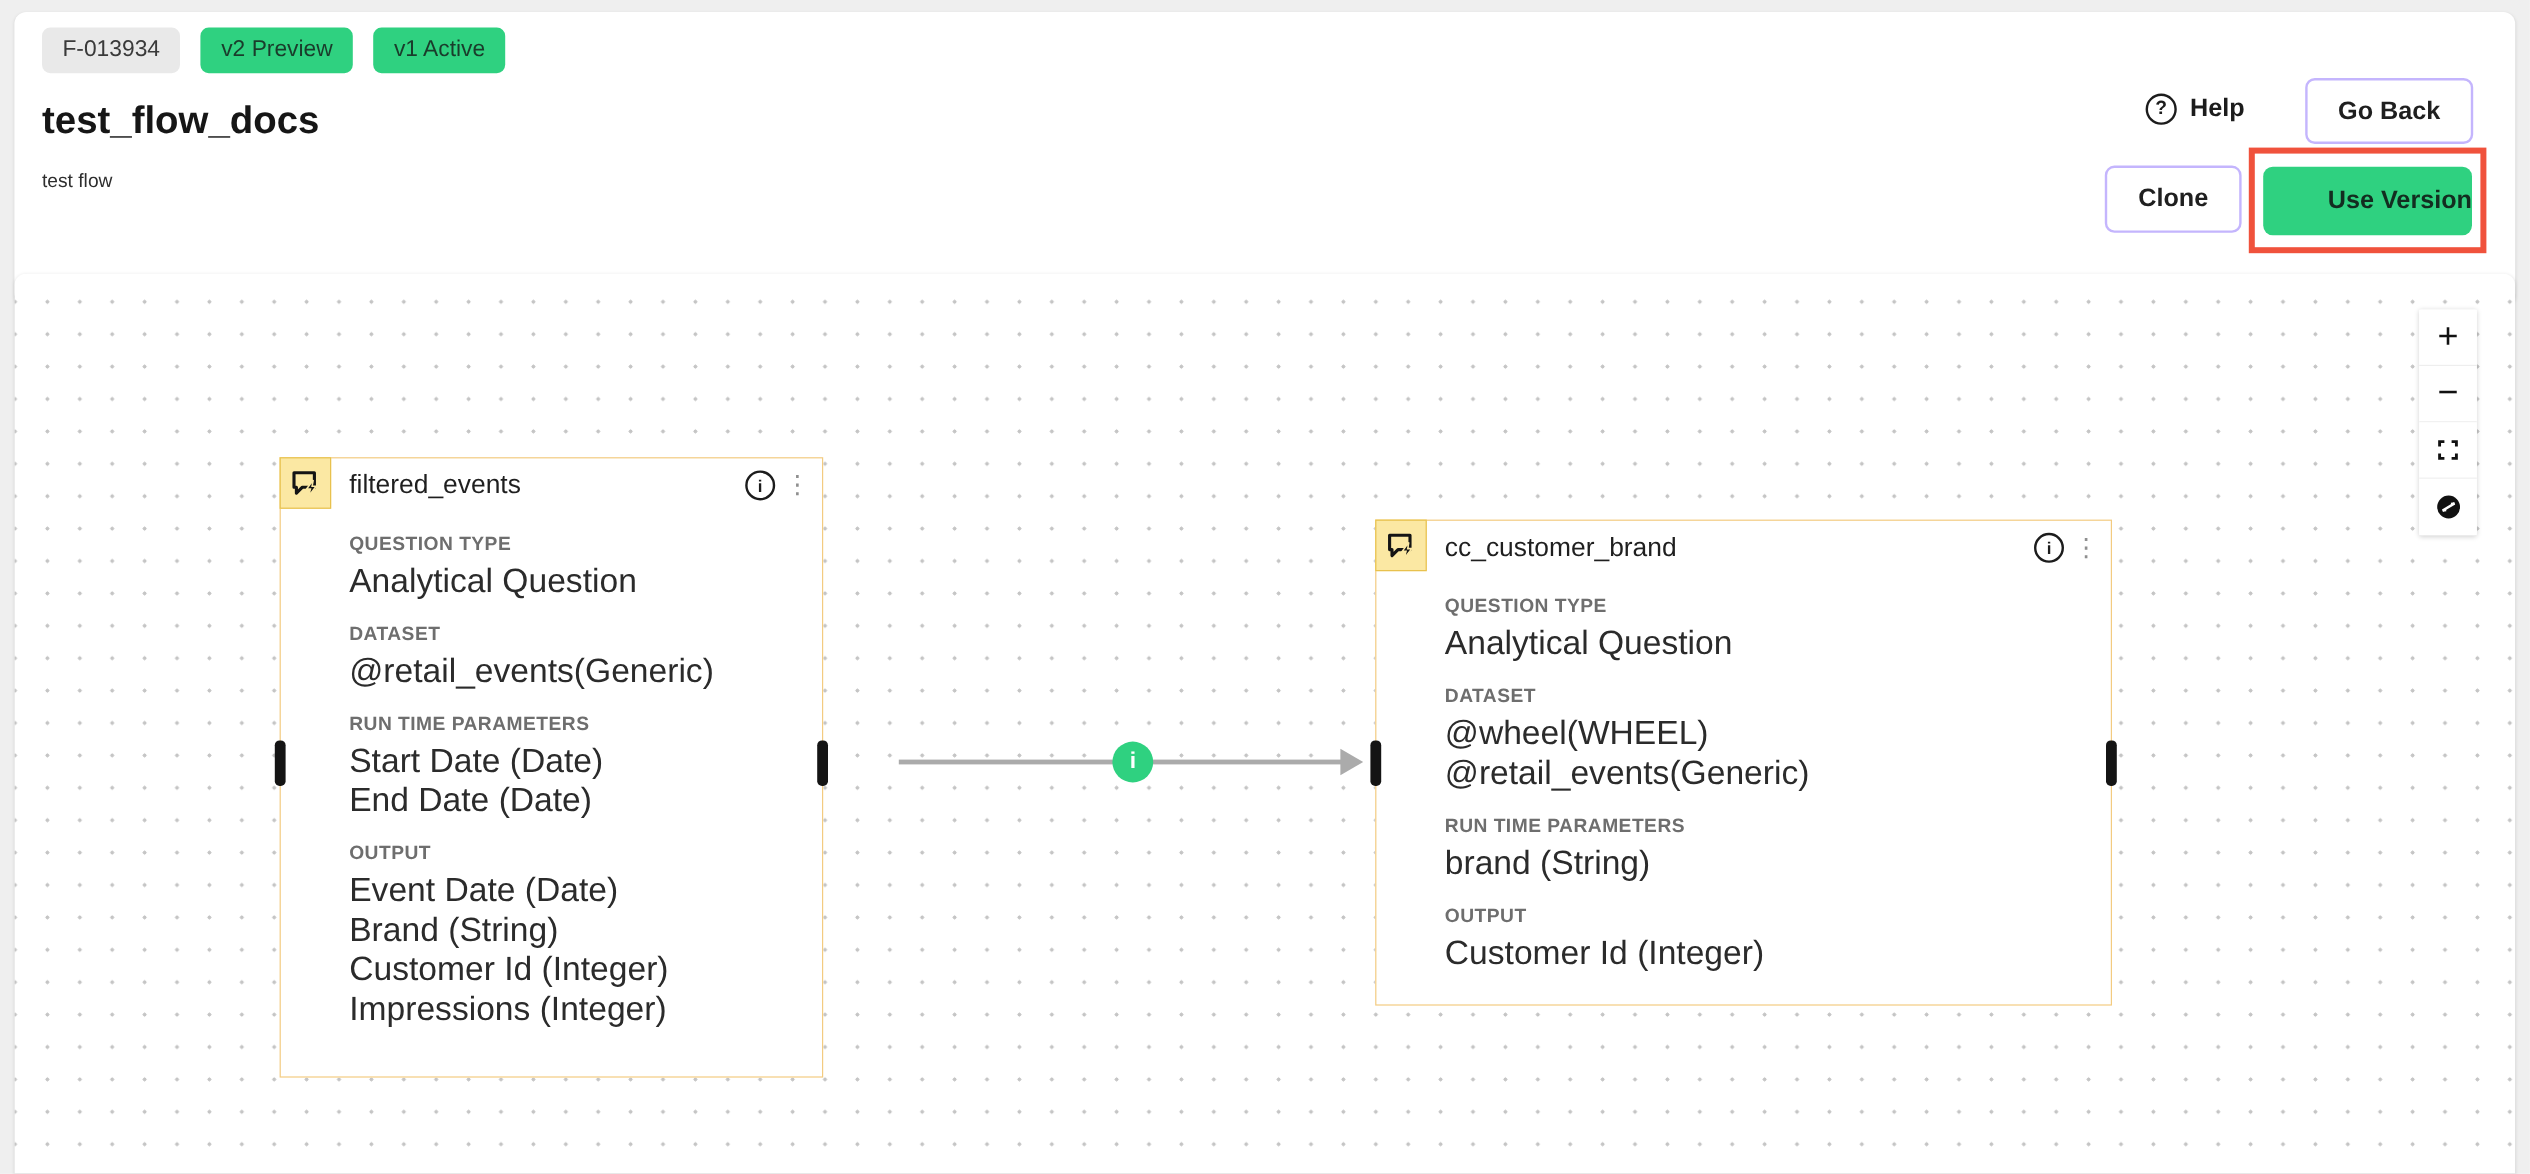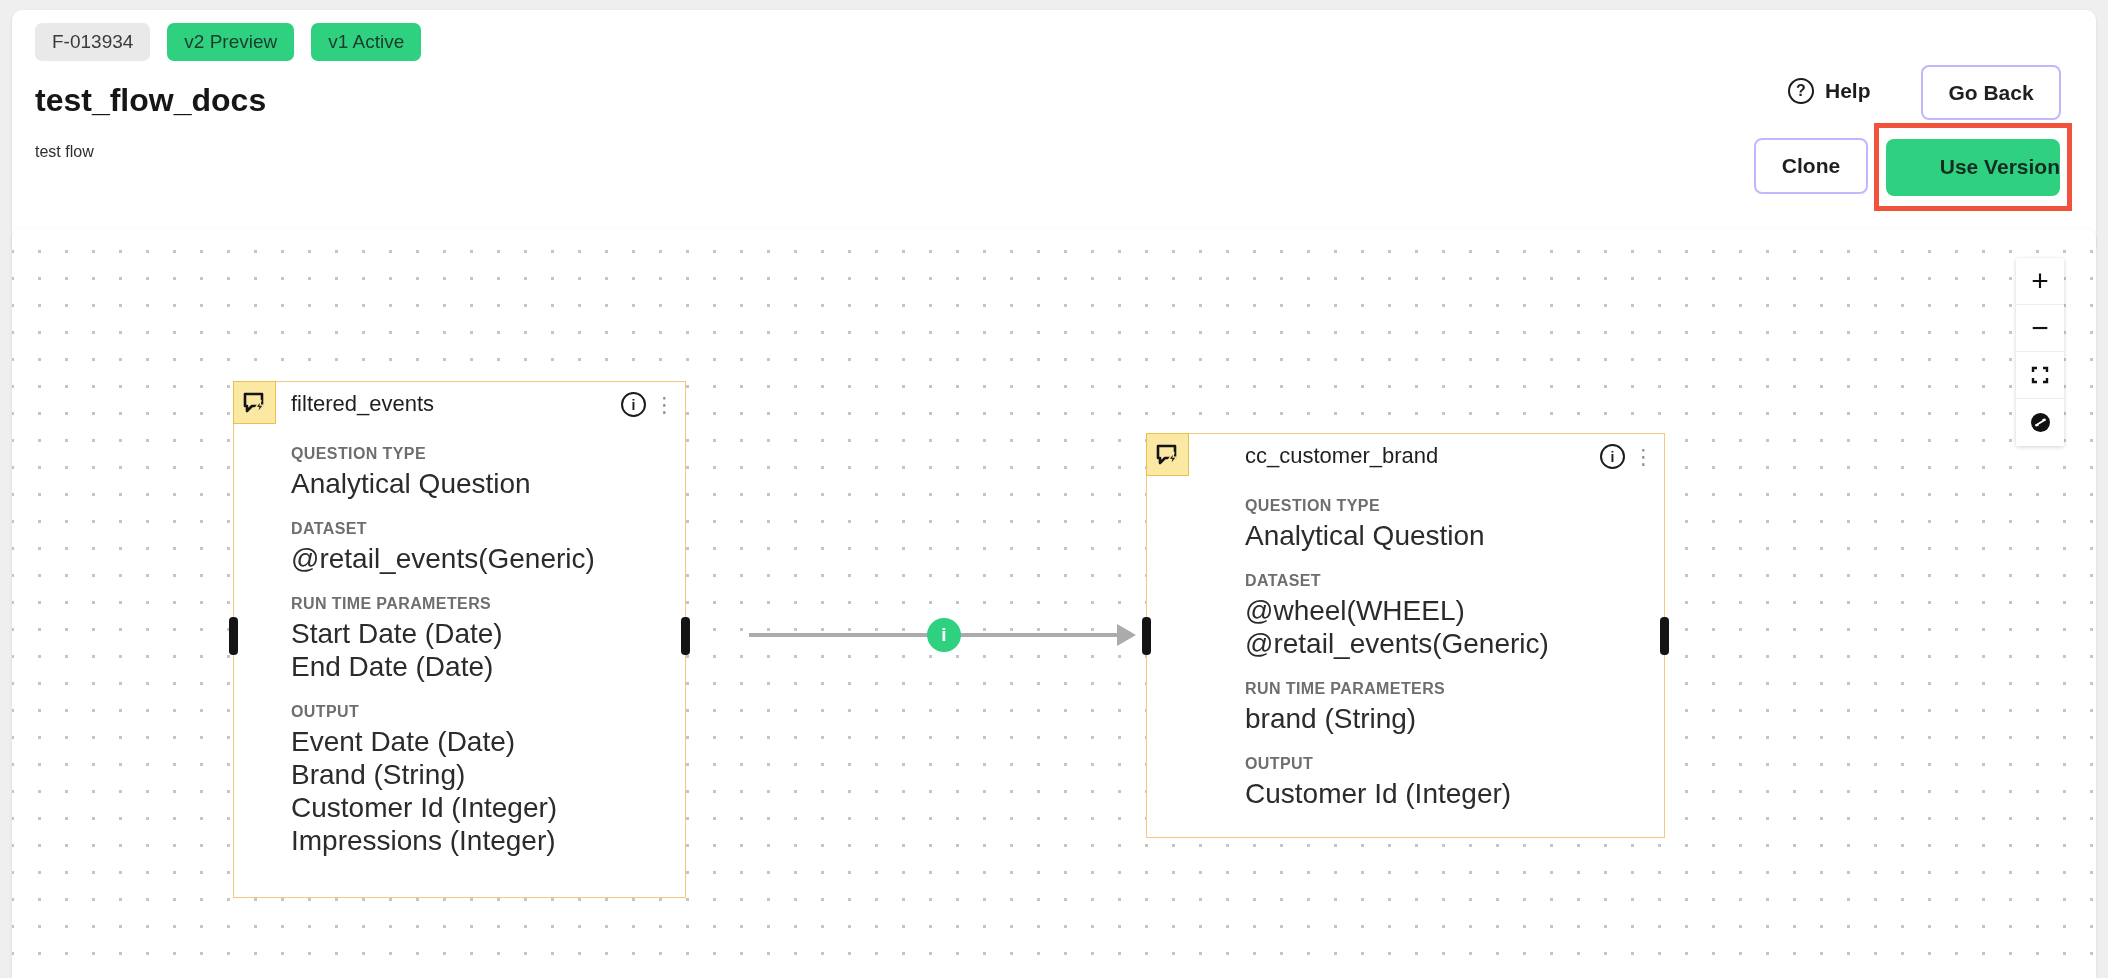--- a/index.html
+++ b/index.html
@@ -35,21 +35,21 @@
     border:none; border-radius:8px; font-size:21px; font-weight:600; color:#132d20; cursor:pointer; font-family:inherit;text-align:right; }
 
   
   #canvas-card { left:12px; top:228px; width:2084px; height:750px; border-radius:10px 10px 0 0;
     background-color:#fff;
     background-image:radial-gradient(circle,#c5c5c5 1.6px,transparent 1.7px);
     background-size:27px 27px; background-position:14px 10px; }
 
   .node { position:absolute; background:#fff; border:1.5px solid #f3cb80; }
   #node-1 { left:193px; top:153px; width:453px; height:517px;margin-left:28px; }
-  #node-2 { left:1134px; top:205px; width:519px; height:405px;padding-left:41px; }
+  #node-2 { left:1134px; top:205px; width:614px; height:405px; }
   .icon-box { position:absolute; left:-1.5px; top:-1.5px; width:43px; height:43px;
     background:#fbe8a3; border:1.5px solid #e8c14e; display:flex; align-items:center; justify-content:center; }
   .node-header { height:43px; display:flex; align-items:center; padding-left:57px; }
   .node-title { font-size:22px; color:#1f1f1f; }
   .node-actions { position:absolute; top:10px; right:10px; display:flex; align-items:center; gap:8px; }
   .i-icon { width:25px; height:25px; border:2.5px solid #1c1c1c; border-radius:50%;
     display:flex; align-items:center; justify-content:center;
     font-size:14px; font-weight:700; color:#1c1c1c; cursor:pointer; }
   .kebab { font-size:21px; color:#8f8f8f; cursor:pointer; line-height:20px; }
   .node-body { padding:20px 16px 0 57px; }

